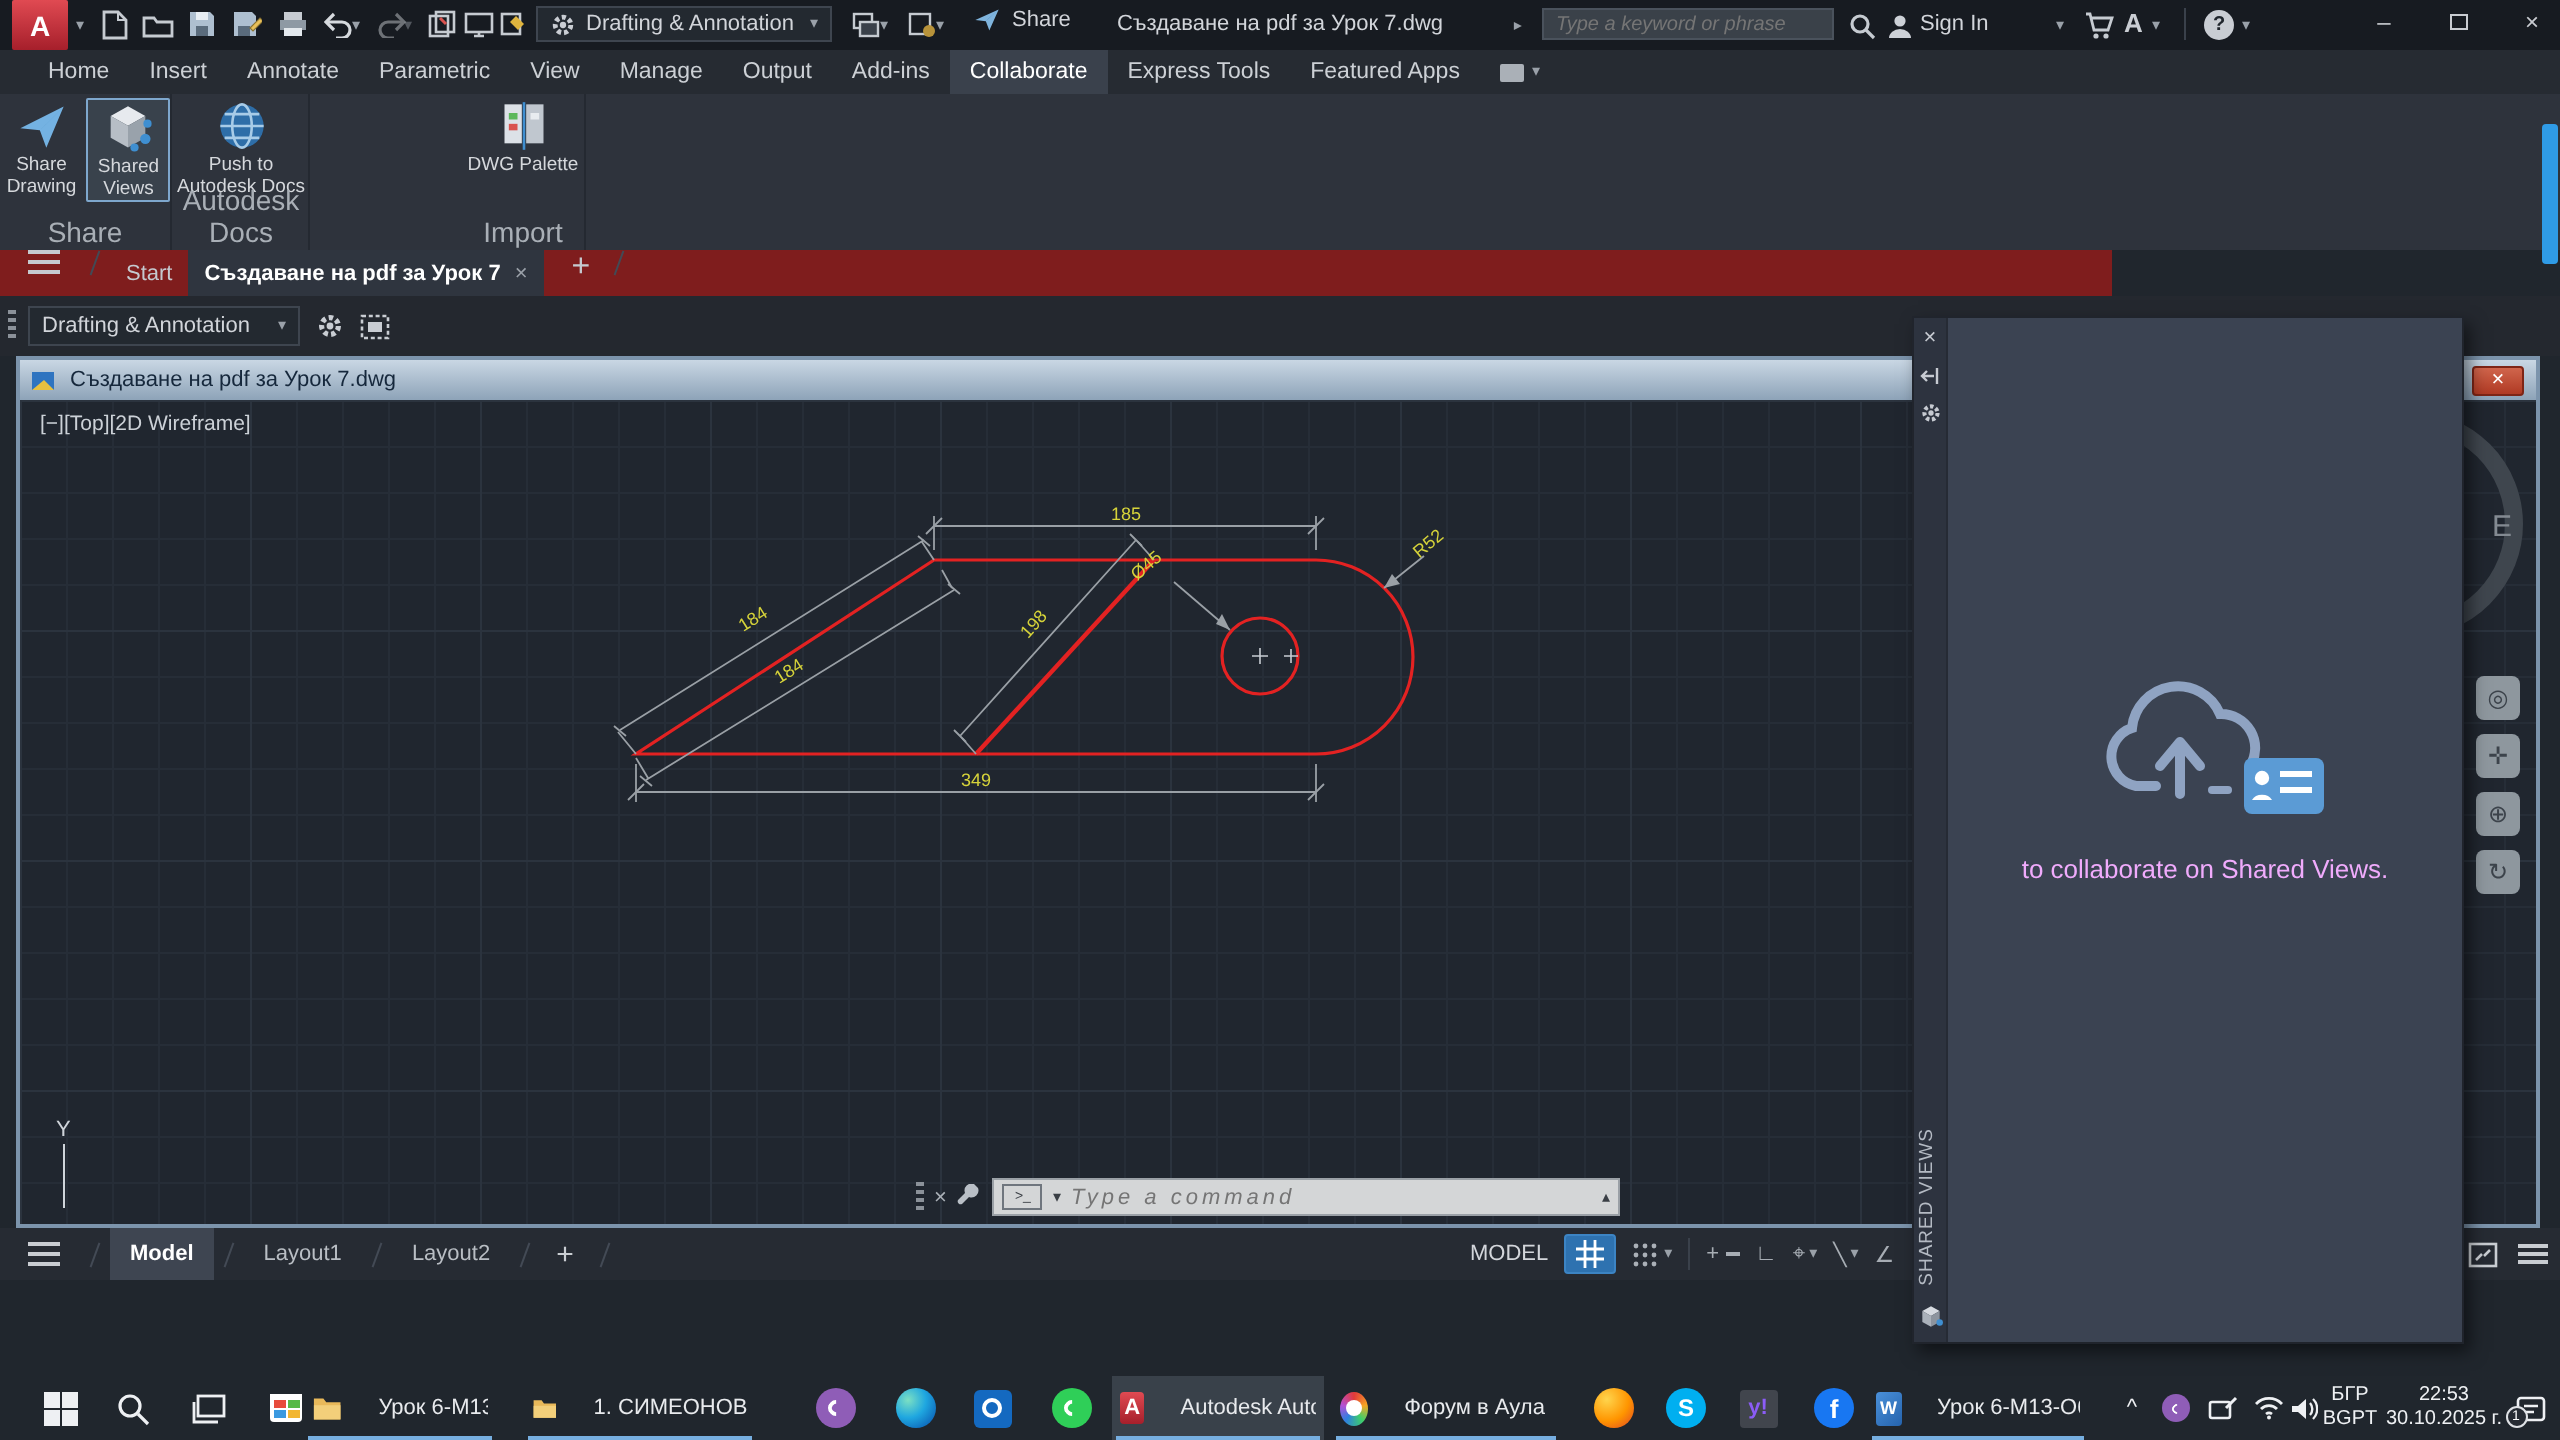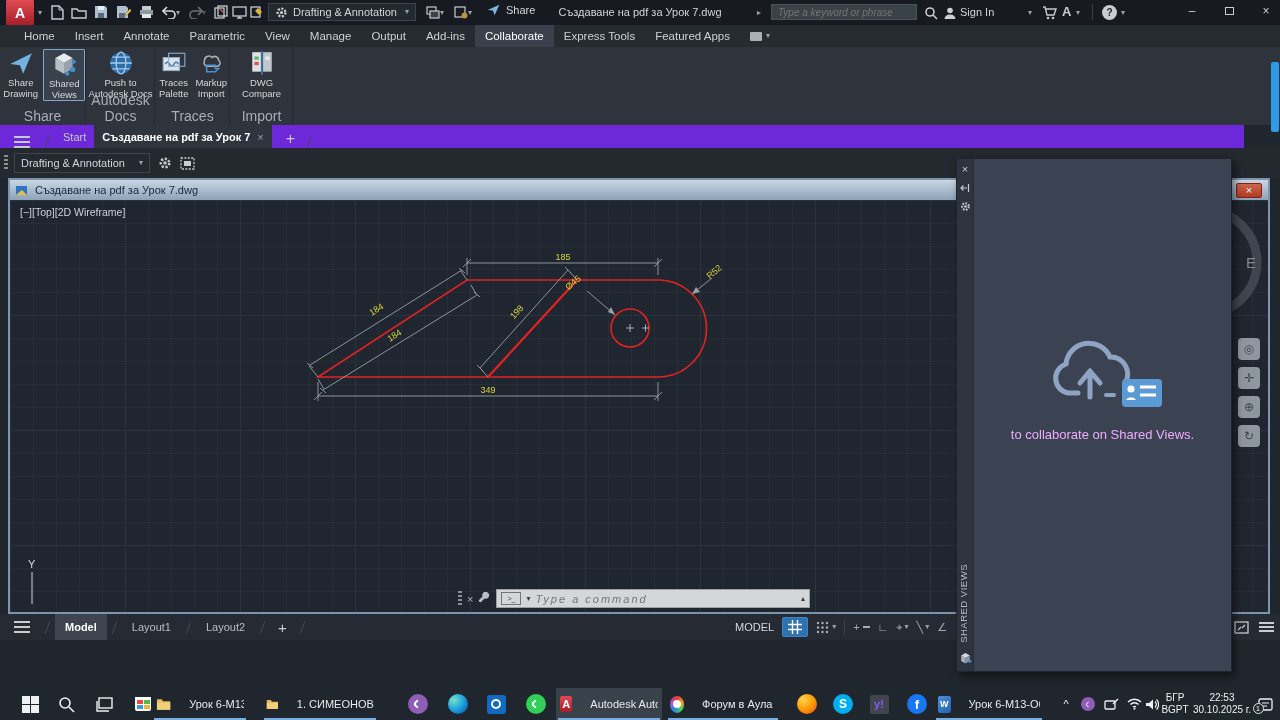--- a/index.html
+++ b/index.html
@@ -23,21 +23,21 @@
   .rtab.active{background:#3a414c;color:#fff}
   
   .rpanels{left:0;top:47px;width:1280px;height:78px;background:#2e333c}
   .rgroup{position:absolute;top:0;height:78px;border-right:1px solid #242931}
   .rbtns{position:absolute;top:2px;left:0;right:0;display:flex;justify-content:center;gap:2px}
   .rbtn{width:42px;text-align:center;color:#d5d8dc;font-size:9.5px;line-height:1.12;padding-top:1px}
   .rbtn .bicon{width:26px;height:26px;margin:0 auto 2px}
   .rbtn.sel{background:#39424c;border:1px solid #7ea7cd;border-radius:1px}
   .rglabel{position:absolute;bottom:1px;left:0;right:0;text-align:center;font-size:14px;color:#a9afb6}
   
-  .ftabs{left:0;top:125px;width:1244px;height:23px;background:#6d28d9;display:flex;align-items:flex-end}
+  .ftabs{left:0;top:125px;width:1056px;height:23px;background:#7f1d1d;display:flex;align-items:flex-start}
   .slash{width:1px;height:13px;background:#434a55;transform:rotate(20deg);margin:0 7px}
   .ftab{font-size:11px;color:#c5c9cf;padding:0 8px;height:23px;display:flex;align-items:center;gap:7px}
   .ftab.active{background:#2f353f;color:#fff;font-weight:bold}
   
   .wsrow{left:0;top:148px;width:1280px;height:30px;background:#24282f;display:flex;align-items:center}
   
   .docwin{left:8px;top:178px;width:1262px;height:436px;border:2px solid #7c94ac;background:#20262f}
   .doctitle{height:20px;background:linear-gradient(#c9d7e4,#8da3b8);display:flex;align-items:center;padding:0 6px;gap:6px}
   .doctitle span{font-size:11px;color:#16283c}
   .canvas{position:absolute;left:0;top:20px;width:1258px;height:412px;
@@ -275,58 +275,34 @@
                 <circle cx="12" cy="12" r="10" fill="#2e6ea8"></circle>
                 <ellipse cx="12" cy="12" rx="4.5" ry="10" fill="none" stroke="#a8cce8" stroke-width="1.2"></ellipse>
                 <path d="M2 12 h20 M4 6.5 h16 M4 17.5 h16" stroke="#a8cce8" stroke-width="1.2" fill="none"></path>
               </svg>
             </div>
           <div>Push to Autodesk Docs</div>
         </div>
       </div>
       <div class="rglabel">Autodesk Docs</div>
     </div>
-    <div class="rgroup" style="left:156px;width:74px">
-      <div class="rbtns">
-        <div class="rbtn">
-          <div class="bicon">
-              <svg viewBox="0 0 24 24" width="26" height="26">
-                <rect x="2" y="7" width="15" height="12" fill="#dde3e9" stroke="#8fb0cc"></rect>
-                <path d="M4 13 q2 -4 4 0 t4 0 t4 0" fill="none" stroke="#3a7ab8" stroke-width="1.4"></path>
-                <rect x="7" y="3" width="15" height="12" fill="none" stroke="#8fb0cc"></rect>
-              </svg>
-            </div>
-          <div>Traces Palette</div>
-        </div>
-        <div class="rbtn">
-          <div class="bicon">
-              <svg viewBox="0 0 24 24" width="26" height="26">
-                <path d="M6 10 a4 4 0 0 1 7 -3 a3.5 3.5 0 0 1 6 2.5 a3 3 0 0 1 -1 5.5 h-10 a3.5 3.5 0 0 1 -2 -5z" fill="none" stroke="#aab1b8" stroke-width="1.4"></path>
-                <path d="M8 20 h8 l3 -3 -3 0 0 -3 -8 0z" fill="none" stroke="#4a90d9" stroke-width="1.4"></path>
-              </svg>
-            </div>
-          <div>Markup Import</div>
-        </div>
-      </div>
-      <div class="rglabel">Traces</div>
-    </div>
     <div class="rgroup" style="left:231px;width:62px">
       <div class="rbtns">
         <div class="rbtn" style="width:56px">
           <div class="bicon">
               <svg viewBox="0 0 24 24" width="26" height="26">
                 <path d="M3 2 h8 v18 H3z" fill="#dce1e7"></path>
                 <path d="M13 2 h8 v18 h-8z" fill="#c0c7cf"></path>
                 <rect x="5" y="6" width="4" height="3" fill="#5cb85c"></rect>
                 <rect x="5" y="11" width="4" height="3" fill="#d9534f"></rect>
                 <rect x="15" y="6" width="4" height="3" fill="#e8ecf0"></rect>
                 <path d="M12 1 v22" stroke="#3f8fd1" stroke-width="1.2"></path>
               </svg>
             </div>
-          <div>DWG Compare</div>
+          <div>DWG Palette</div>
         </div>
       </div>
       <div class="rglabel">Import</div>
     </div>
   </div>
 
   <div class="abs" style="left:1271px;top:62px;width:8px;height:70px;background:#2f9be6;border-radius:2px"></div>
 
   <div class="abs ftabs">
     <div style="margin:0 10px 0 14px">

